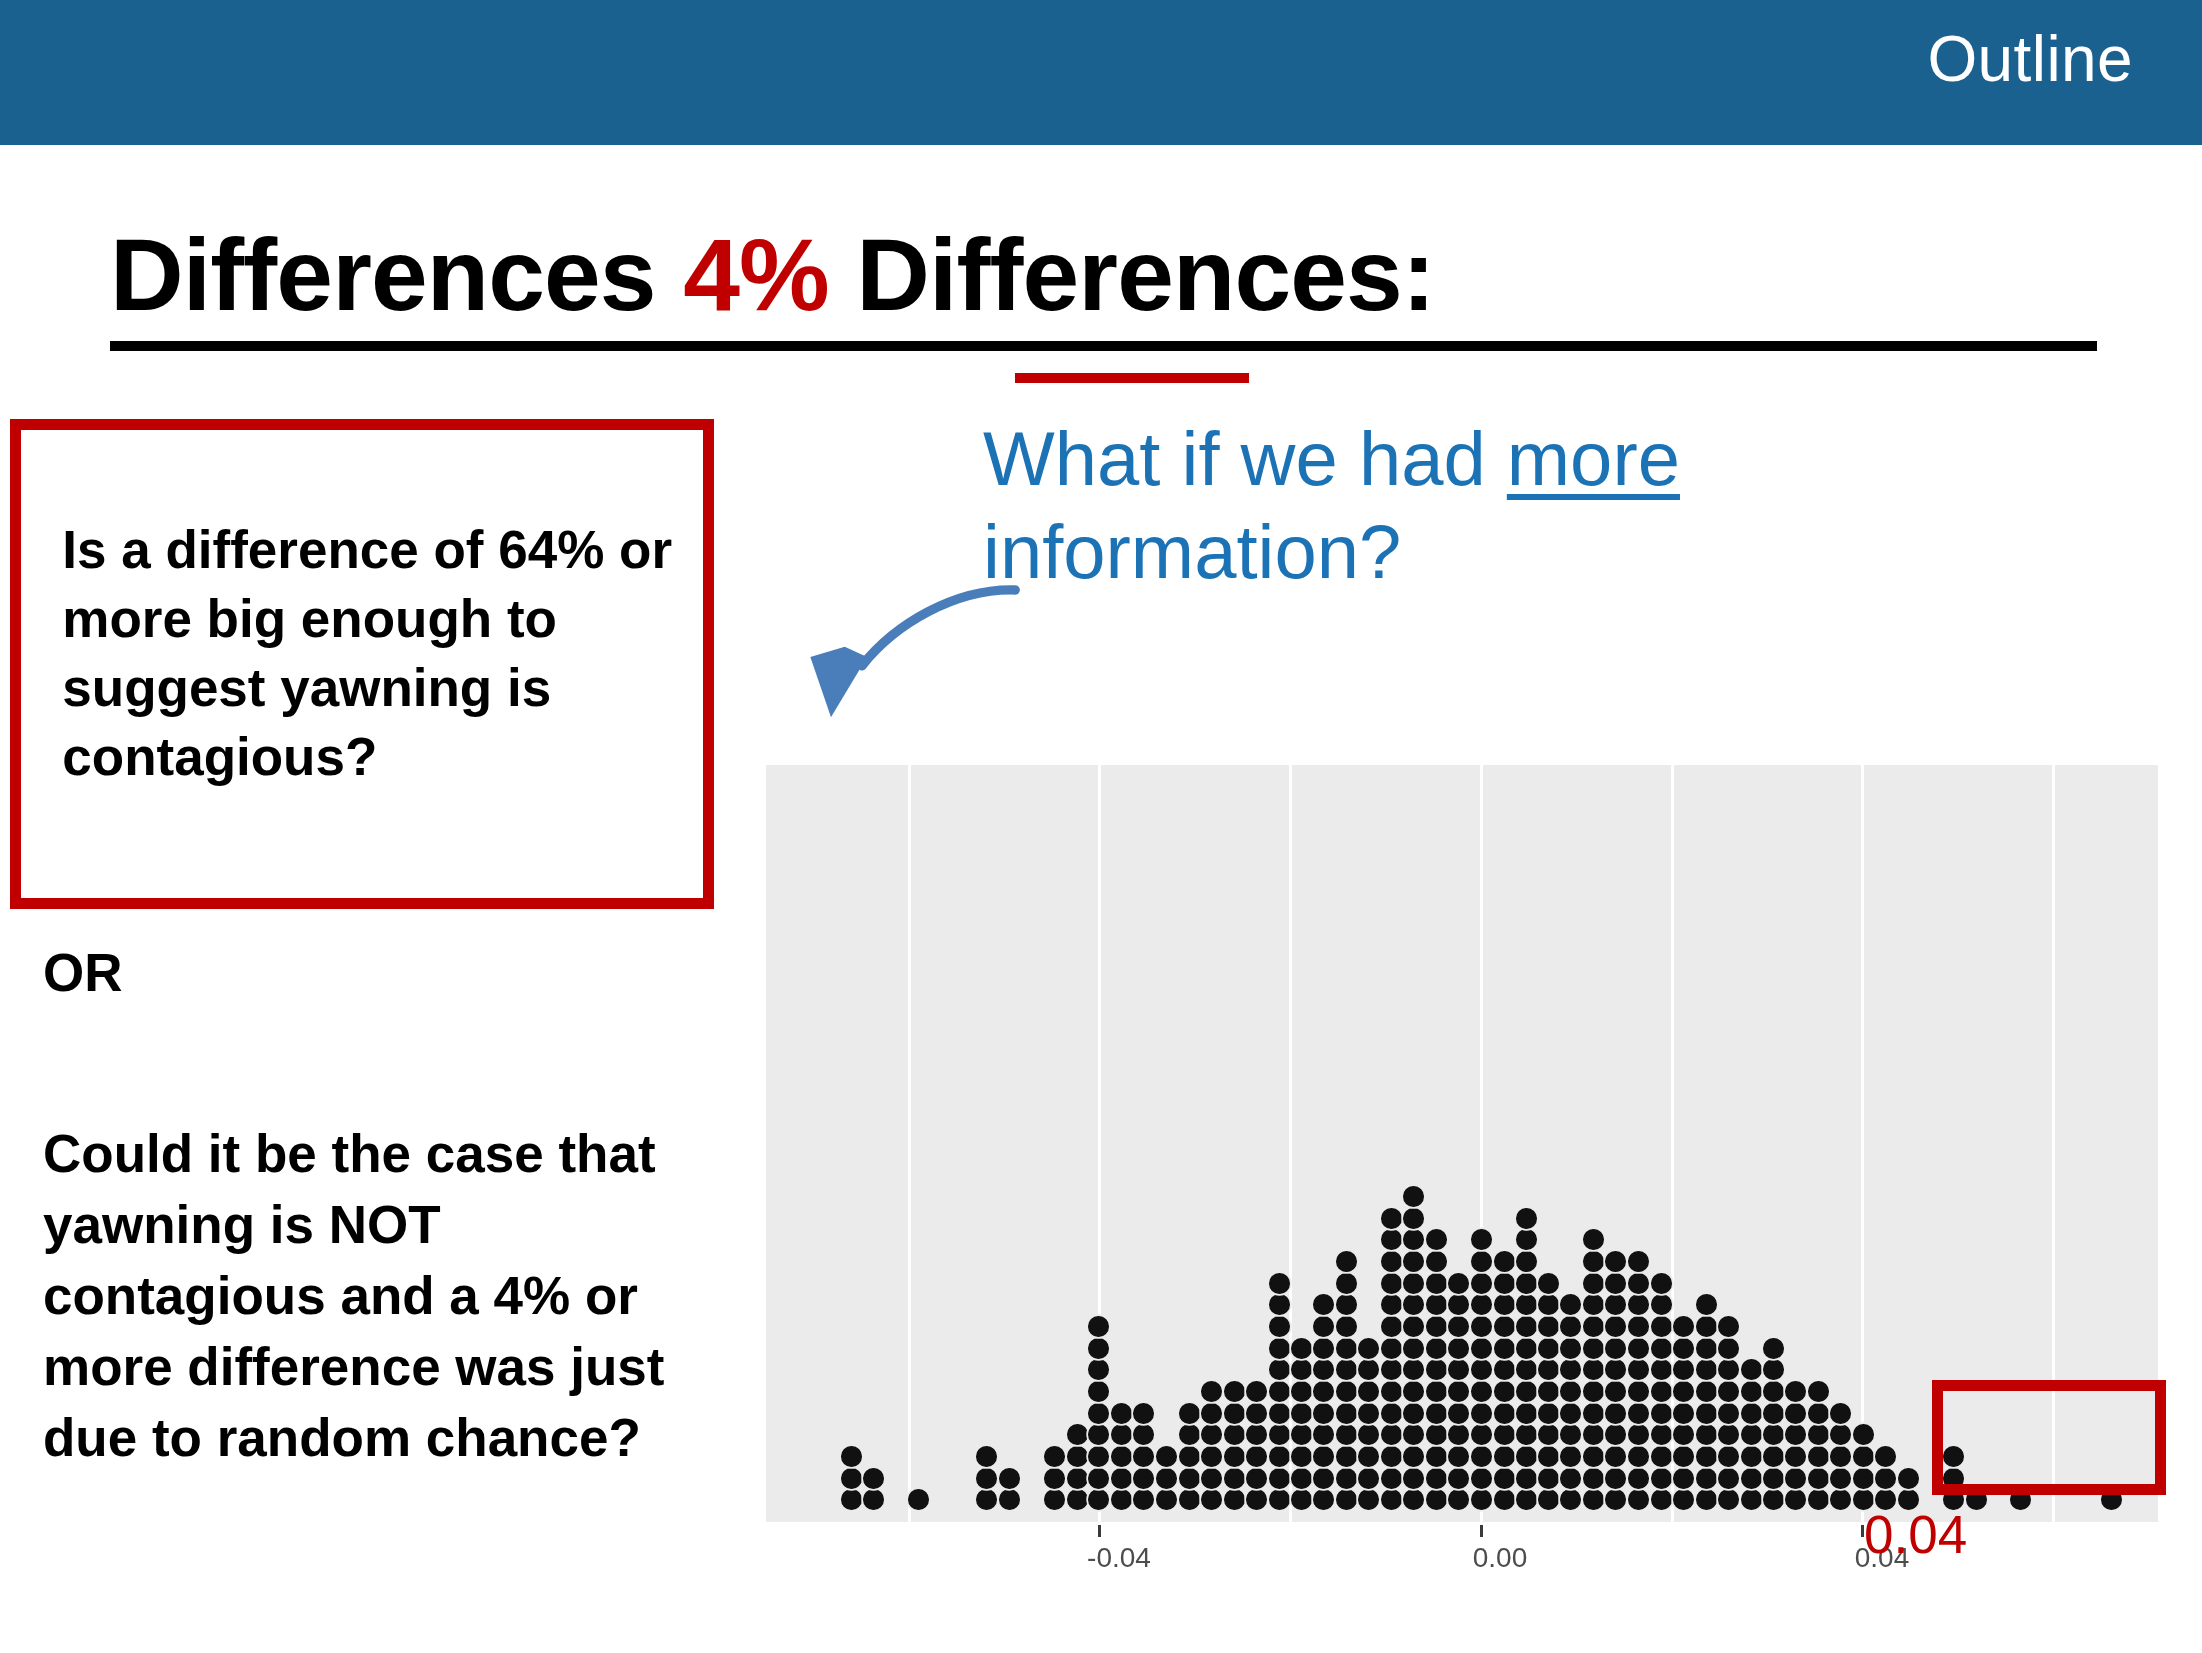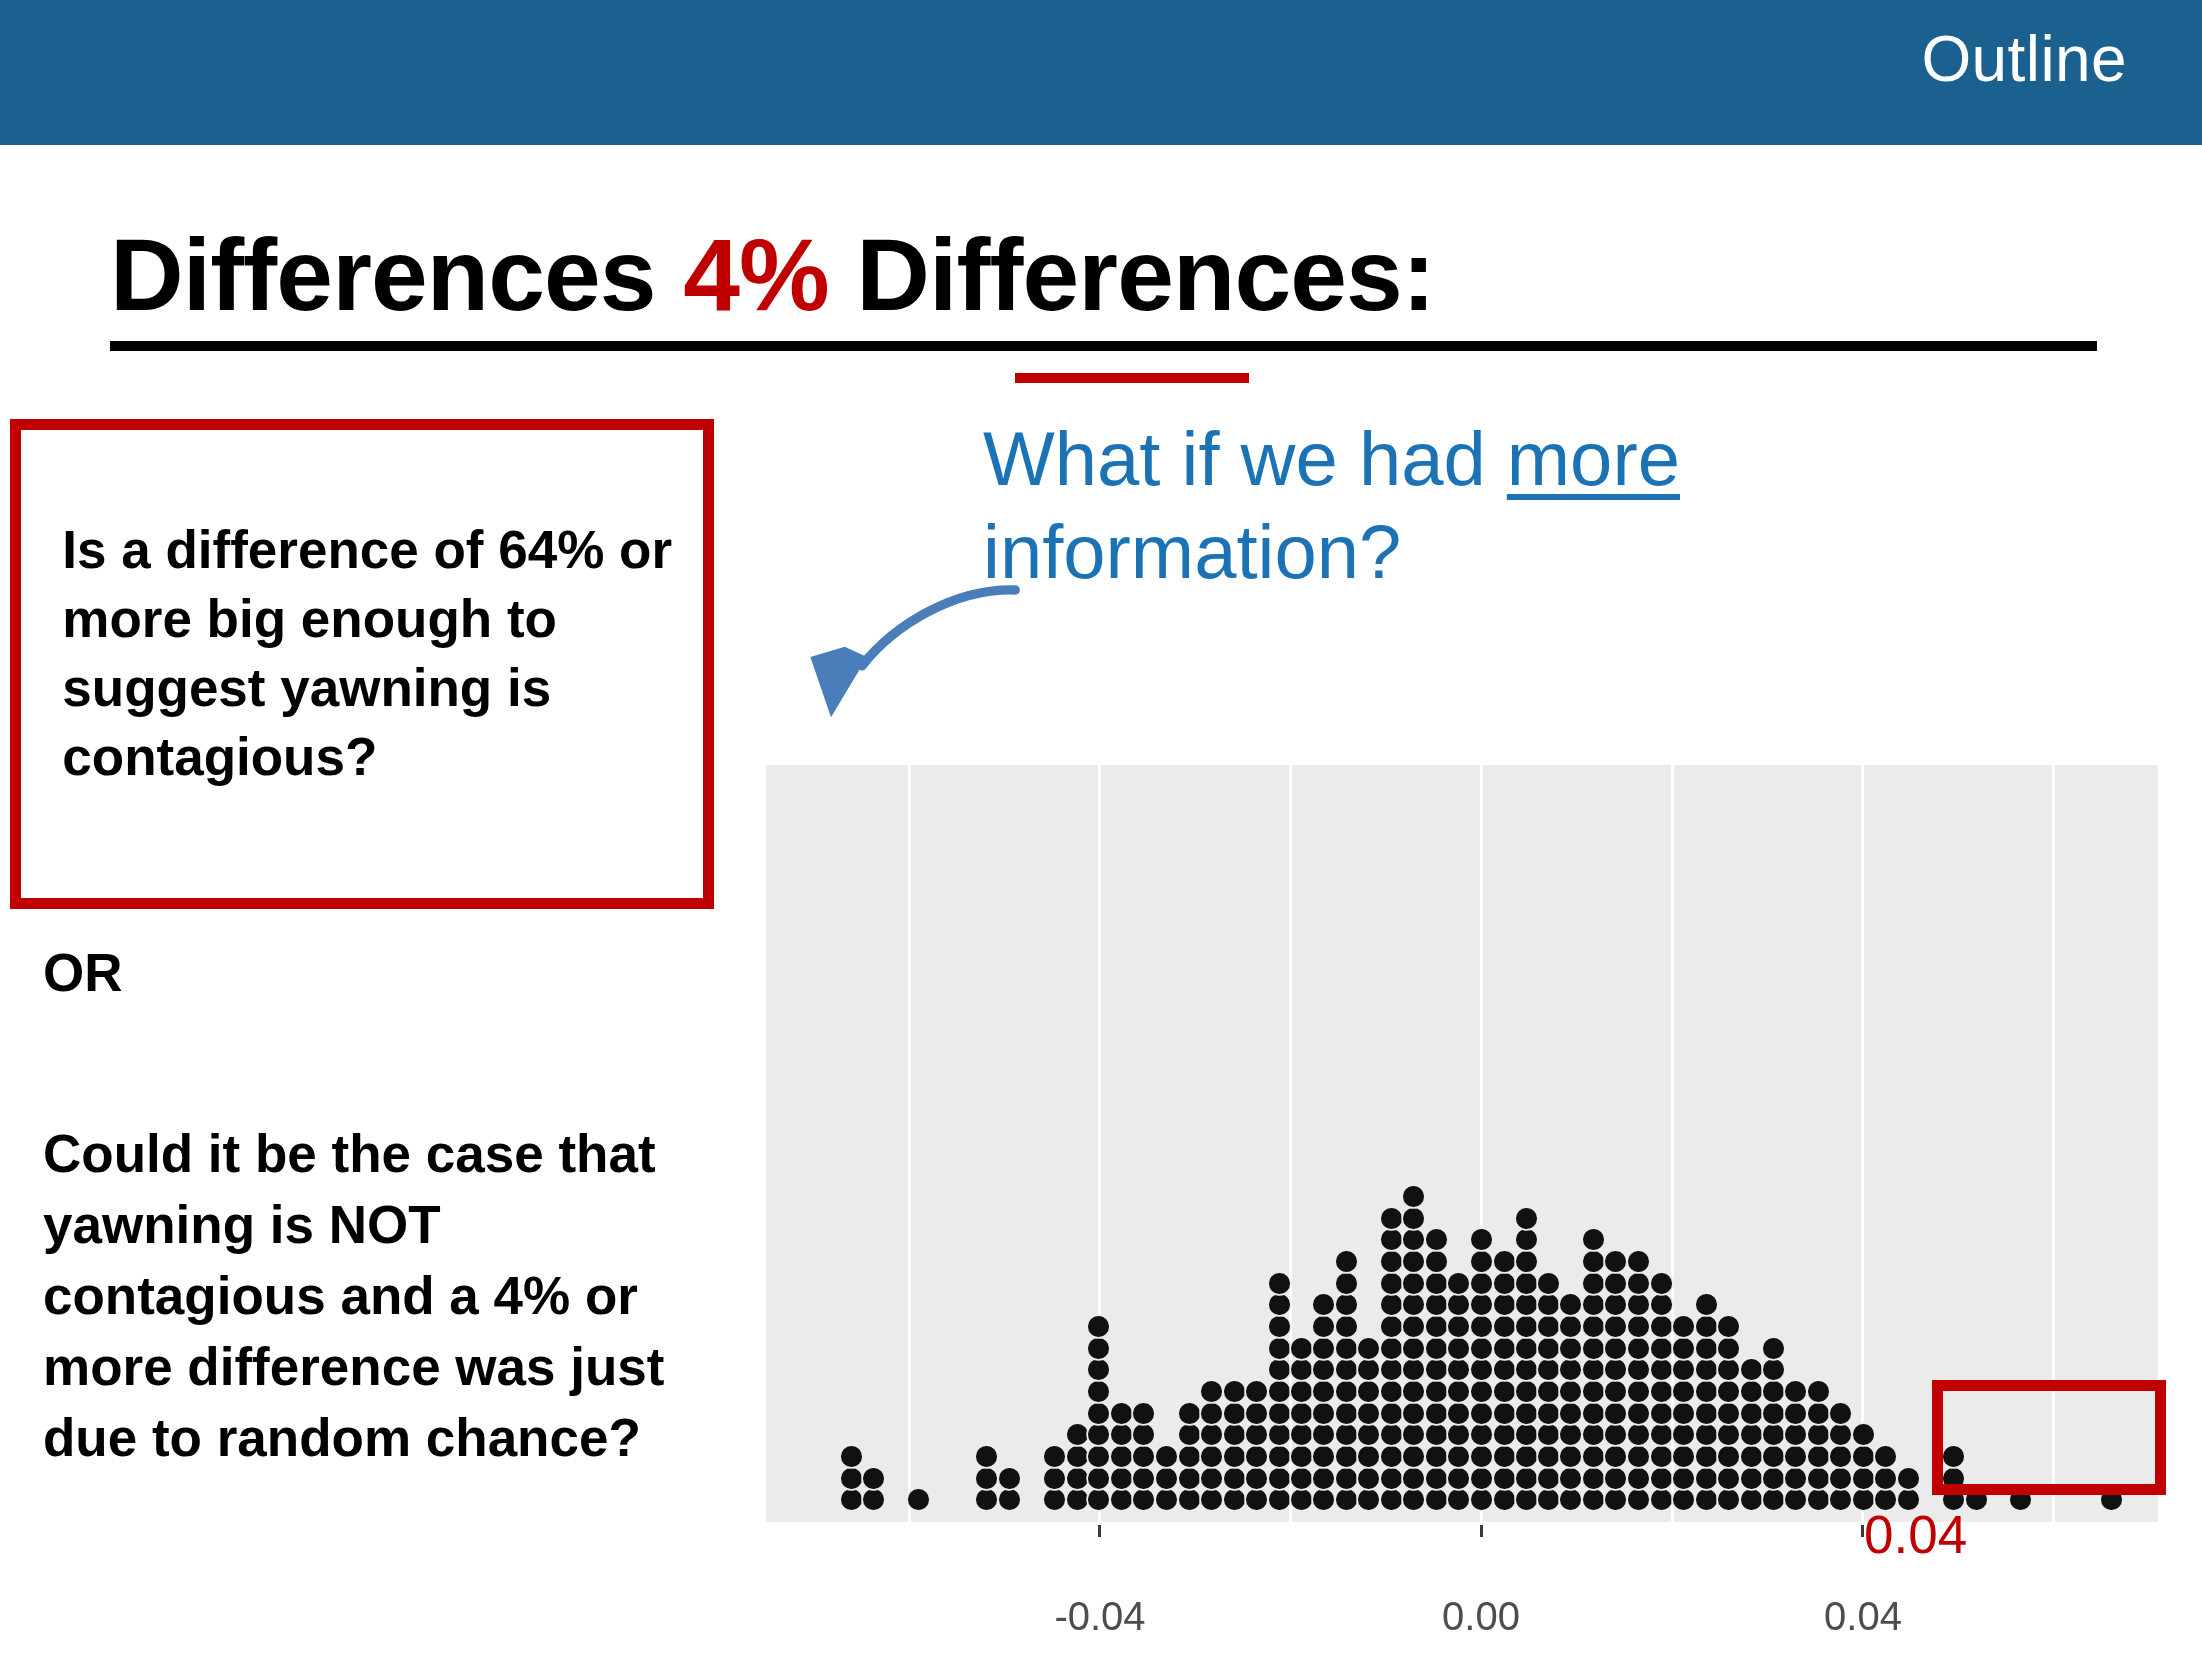--- a/index.html
+++ b/index.html
@@ -9,21 +9,21 @@
     font-family:"Liberation Sans", sans-serif;
     overflow:hidden;
     position:relative;
   }
   
   .header{
     position:absolute;left:0;top:0;width:2203px;height:145px;
     background:#1B6190;
   }
   .header-title{
-    position:absolute;right:76px;top:22.4px;
+    position:absolute;right:70px;top:22.4px;
     color:#ffffff;
     font-size:64px;
     font-weight:400;
     letter-spacing:0.4px;
     white-space:nowrap;
     font-family:"Liberation Sans", sans-serif;
   }
   
   .slide-title{
     position:absolute;left:110px;top:222px;width:1987px;
@@ -79,22 +79,22 @@
     background:#EBEBEB;
   }
   .gridline{position:absolute;top:0;width:2.6px;height:100%;background:#FFFFFF;}
   .dot{
     position:absolute;width:20.6px;height:20.6px;border-radius:50%;
     background:#111111;
     box-shadow:0 0 0 1.7px #EBEBEB;
   }
   .tick-mark{position:absolute;width:2.6px;height:12px;background:#3A3A3A;top:819px;}
   .tick-label{
-    position:absolute;top:888px;font-size:40px;color:#4D4D4D;
-    transform:translateX(-50%);white-space:nowrap;
+    position:absolute;top:836px;font-size:28px;color:#4D4D4D;
+    transform:translateX(-50%);white-space:nowrap;margin-left:19px;
   }
   .axis-label{
     position:absolute;left:0px;top:882px;width:1392px;text-align:center;
     font-size:34px;color:#000;white-space:nowrap;
   }
   
   .tail-box{
     position:absolute;left:1932px;top:1380px;width:234px;height:115px;
     border:11.2px solid #C00000;box-sizing:border-box;
     background:transparent;

